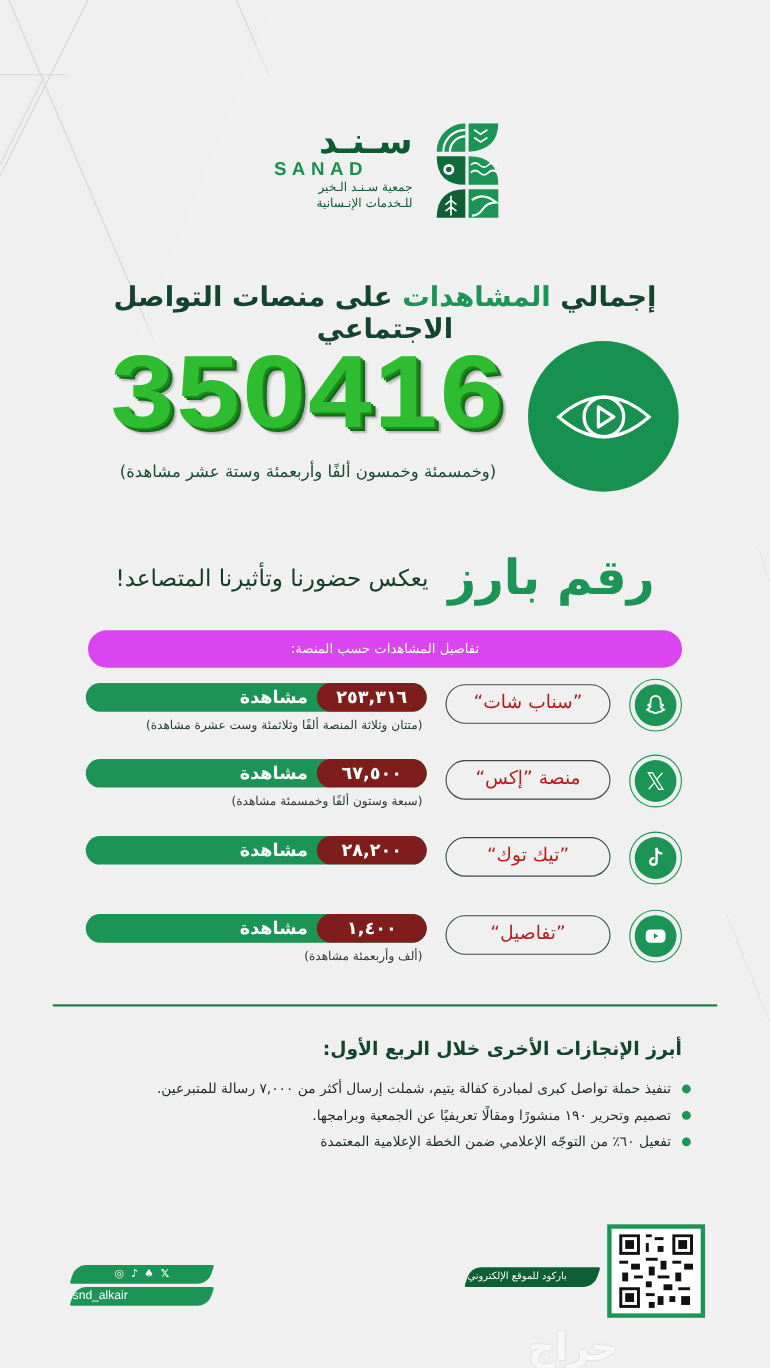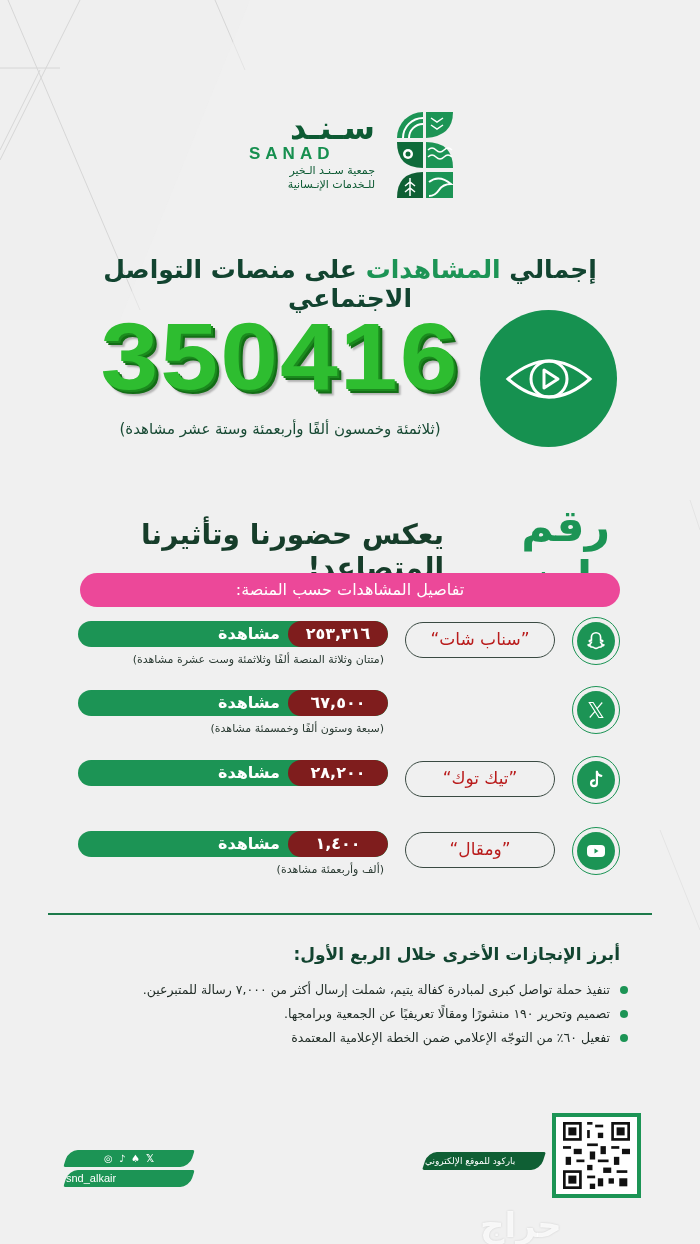--- a/index.html
+++ b/index.html
@@ -32,24 +32,24 @@
     text-shadow: 2px 2px 0 #1b8a1e, 4px 4px 0 #136d16, 6px 6px 2px rgba(0,0,0,0.25);
     transform: scaleY(0.9);
   }
   .big-number-words { left: 85px; top: 420px; width: 390px; text-align: center; direction: rtl; font-size: 15px; color: #184a34; }
 
   .eye-circle { left: 480px; top: 310px; width: 137px; height: 137px; border-radius: 50%; background: #169150; display:flex; align-items:center; justify-content:center; }
 
   
   .tagline { left: 90px; top: 500px; width: 520px; direction: rtl; display: flex; align-items: center; justify-content: center; gap: 18px; }
   .tagline-big { font-size: 44px; font-weight: bold; color: #1c9455; }
-  .tagline-small { font-size: 28px; font-weight: bold; color: #163d2a; }
-
-  
-  .section-bar { left: 80px; top: 573px; width: 540px; height: 34px; border-radius: 17px; background: #ec4899; color: #fff; text-align: center; direction: rtl; font-size: 16px; line-height: 34px; }
+  .tagline-small { font-size: 21px; font-weight: normal; color: #163d2a; }
+
+  
+  .section-bar { left: 80px; top: 573px; width: 540px; height: 34px; border-radius: 17px; background: #d946ef; color: #fff; text-align: center; direction: rtl; font-size: 12px; line-height: 34px; }
 
   
   .row { left: 78px; width: 550px; height: 60px; }
   .bar { position: absolute; left: 0; top: 0; width: 310px; height: 26px; border-radius: 13px; background: #1c9455; overflow: hidden; }
   .bar-count { position: absolute; right: 0; top: 0; height: 26px; width: 100px; border-radius: 13px; background: #7f1d1d; color: #fff; font-weight: bold; font-size: 16px; line-height: 26px; text-align: center; direction: rtl; }
   .bar-label { position: absolute; right: 108px; top: 0; height: 26px; color: #fff; font-weight: bold; font-size: 16px; line-height: 26px; direction: rtl; }
   .row-words { position: absolute; left: 0; top: 32px; width: 310px; text-align: right; direction: rtl; font-size: 11px; color: #2b3b33; padding-right: 4px; }
   .platform-pill { position: absolute; left: 327px; top: 1px; width: 150px; height: 36px; border: 1.5px solid #3a4a42; border-radius: 18px; text-align: center; font-size: 17px; line-height: 33px; direction: rtl; color: #b91c1c; background: transparent; }
   .platform-icon { position: absolute; left: 494px; top: -4px; width: 48px; height: 48px; border-radius: 50%; border: 1.5px solid #1c9455; display: flex; align-items: center; justify-content: center; }
   .platform-icon .inner { width: 38px; height: 38px; border-radius: 50%; background: #1c9455; display:flex; align-items:center; justify-content:center; }
@@ -112,21 +112,21 @@
     <path d="M31 60 L58 60 L58 86 L31 86 Z" fill="#1c9455"></path>
     <path d="M34 70 q10 -8 22 2 q-8 0 -12 6 q-4 6 -10 6" stroke="#fff" stroke-width="2" fill="none"></path>
   </svg>
 </div>
 
 <div class="abs main-title">
   <span>إجمالي </span><span class="accent">المشاهدات</span><span> على منصات التواصل الاجتماعي</span>
 </div>
 
 <div class="abs big-number">350416</div>
-<div class="abs big-number-words">(ثلاثمئة وخمسون ألفًا وأربعمئة وستة عشر مشاهدة)</div>
+<div class="abs big-number-words">(وخمسمئة وخمسون ألفًا وأربعمئة وستة عشر مشاهدة)</div>
 
 <div class="abs eye-circle">
   <svg width="90" height="60" viewBox="0 0 90 60">
     <path d="M4 30 Q45 -6 86 30 Q45 66 4 30 Z" stroke="#fff" stroke-width="3" fill="none"></path>
     <circle cx="45" cy="30" r="18" stroke="#fff" stroke-width="3" fill="none"></circle>
     <path d="M40 21 L54 30 L40 39 Z" stroke="#fff" stroke-width="3" fill="none" stroke-linejoin="round"></path>
   </svg>
 </div>
 
 <div class="abs tagline">
@@ -151,20 +151,21 @@
     </div>
   </div>
 </div>
 
 <div class="abs row" style="top:690px;">
   <div class="bar">
     <div class="bar-count">٦٧,٥٠٠</div>
     <div class="bar-label">مشاهدة</div>
   </div>
   <div class="row-words">(سبعة وستون ألفًا وخمسمئة مشاهدة)</div>
+  <div class="platform-pill">منصة ”إكس“</div>
   <div class="platform-icon">
     <div class="inner">
       <svg width="20" height="20" viewBox="0 0 24 24">
         <path d="M4 3h4.5l11.5 18h-4.5z" fill="none" stroke="#fff" stroke-width="1.4"></path>
         <path d="M19.5 3L13.2 10.3M10.8 13.7L4.5 21" stroke="#fff" stroke-width="1.4"></path>
       </svg>
     </div>
   </div>
 </div>
 
@@ -183,21 +184,21 @@
     </div>
   </div>
 </div>
 
 <div class="abs row" style="top:831px;">
   <div class="bar">
     <div class="bar-count">١,٤٠٠</div>
     <div class="bar-label">مشاهدة</div>
   </div>
   <div class="row-words">(ألف وأربعمئة مشاهدة)</div>
-  <div class="platform-pill">”ومقال“</div>
+  <div class="platform-pill">”تفاصيل“</div>
   <div class="platform-icon">
     <div class="inner">
       <svg width="24" height="24" viewBox="0 0 24 24">
         <rect x="3" y="6" width="18" height="12" rx="4" fill="#fff"></rect>
         <path d="M10.5 9.5 L14.5 12 L10.5 14.5 Z" fill="#1c9455"></path>
       </svg>
     </div>
   </div>
 </div>
 

